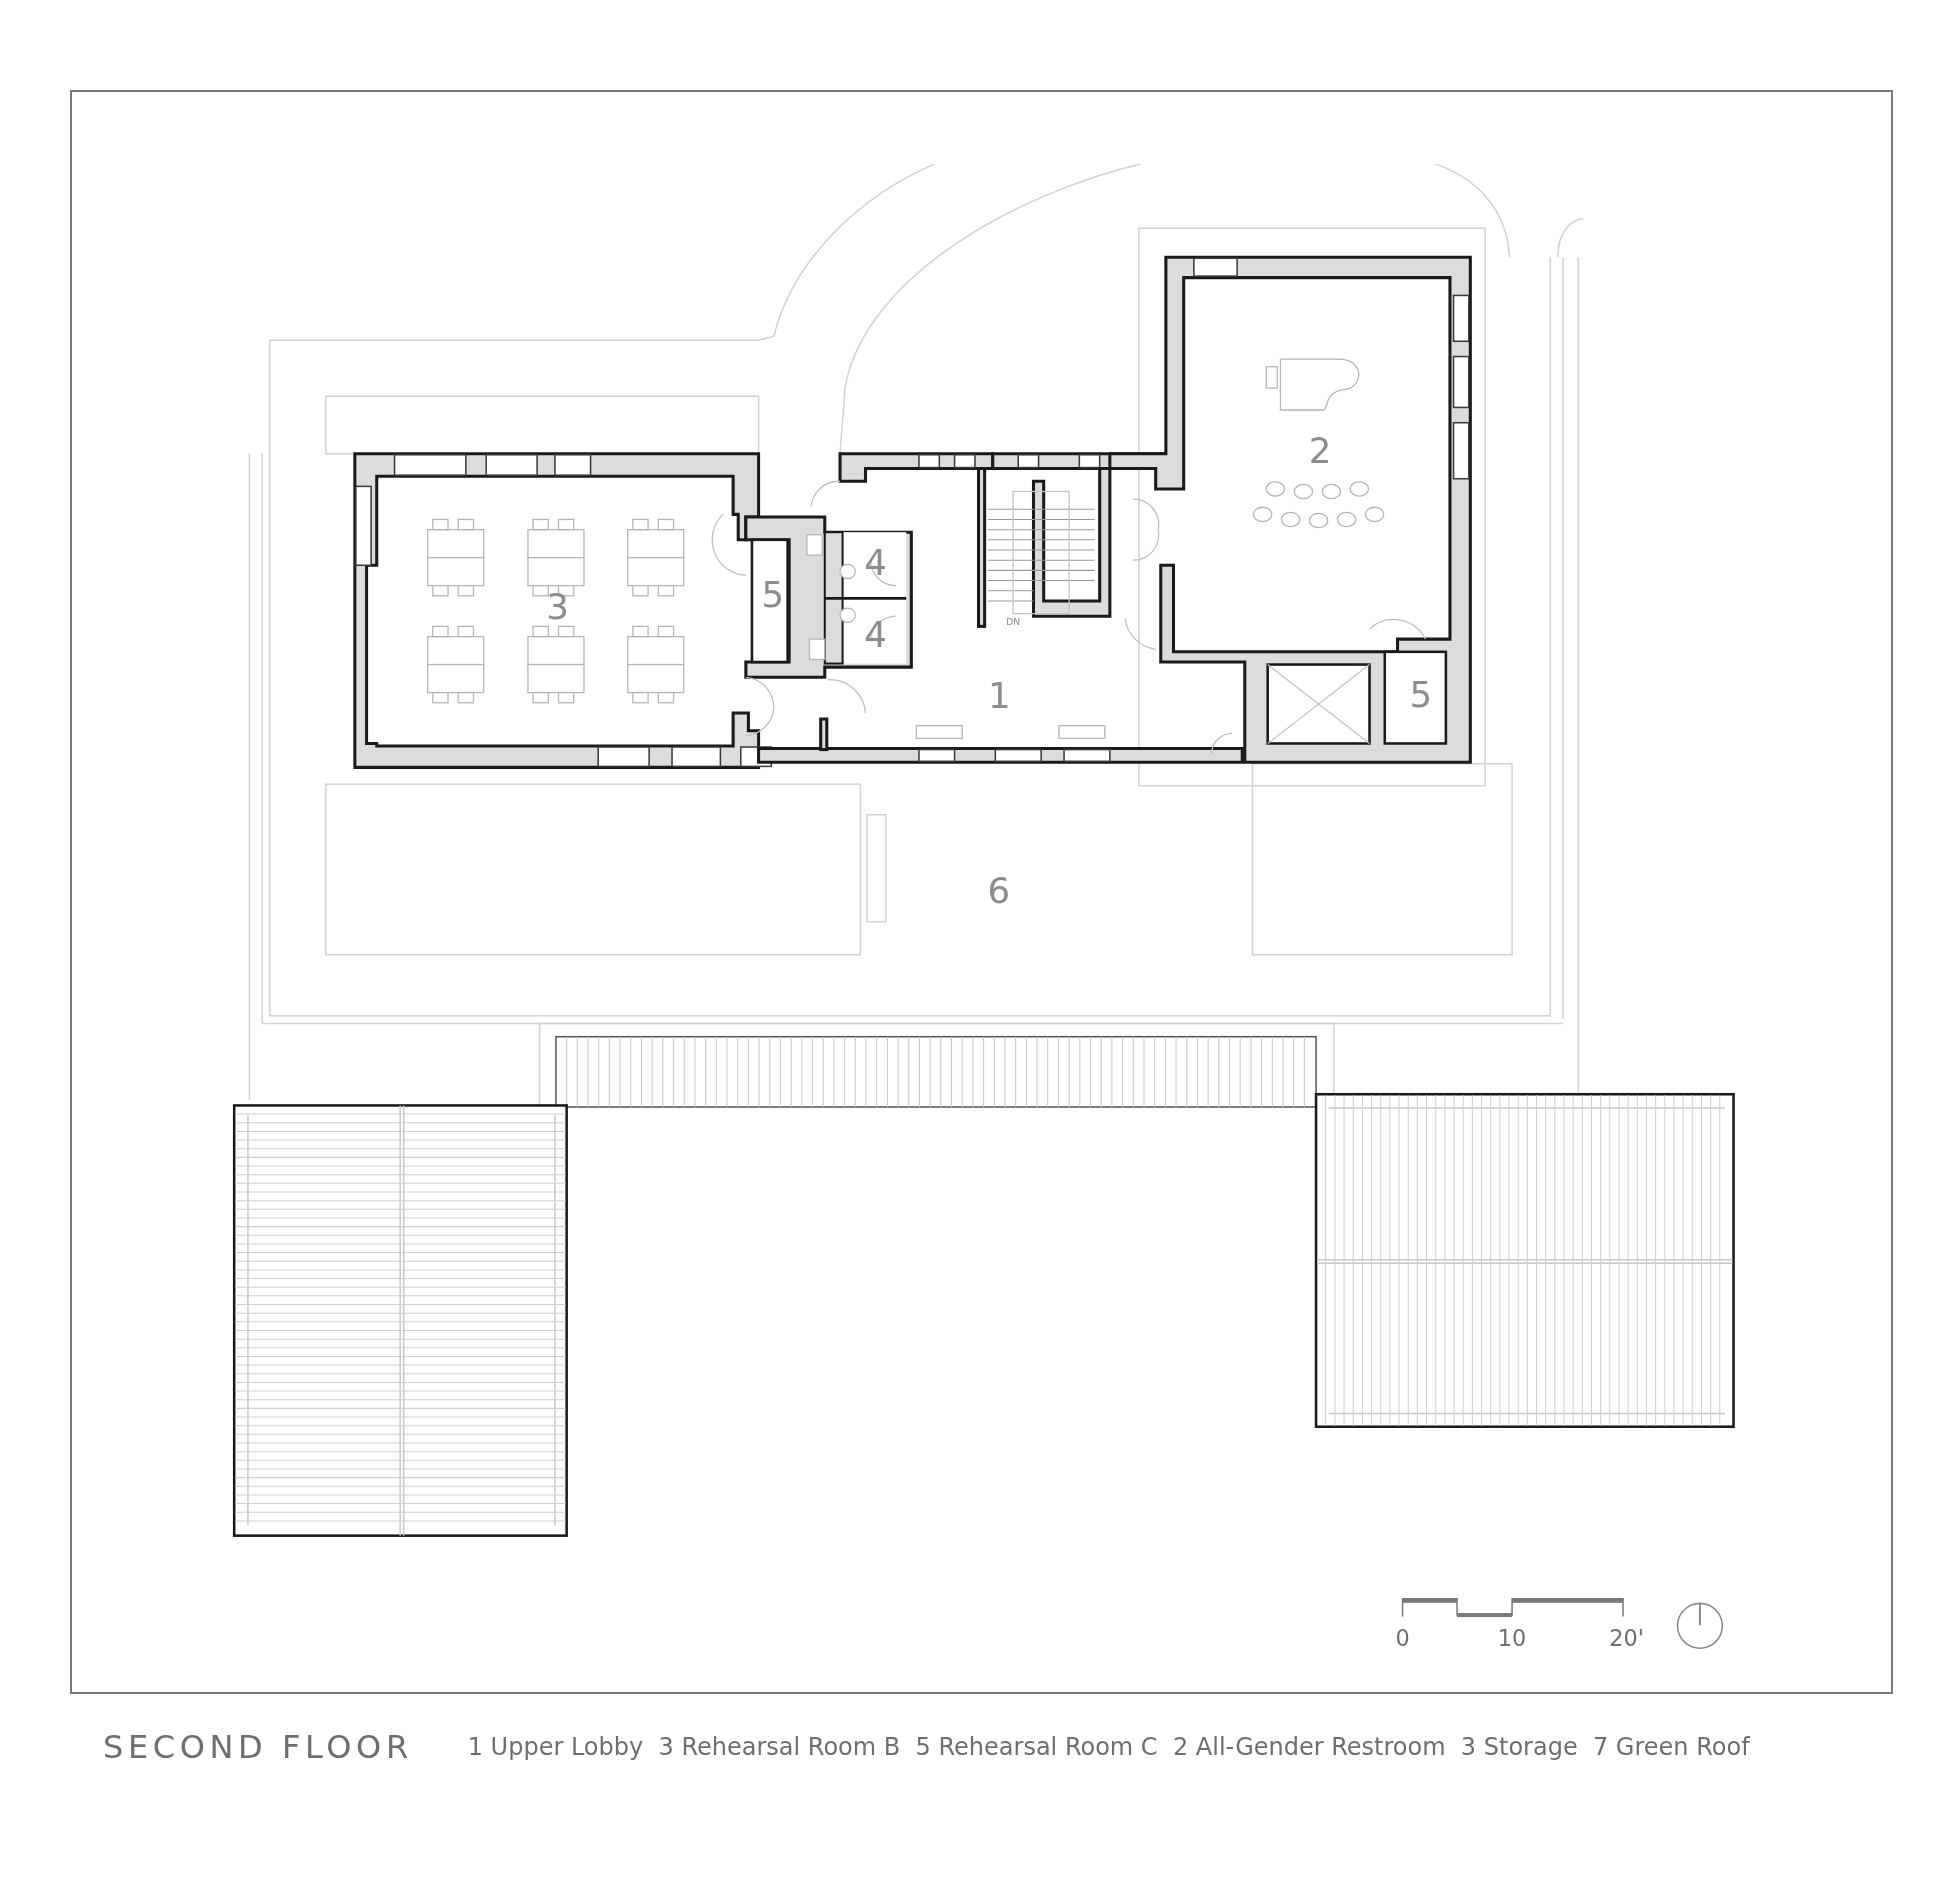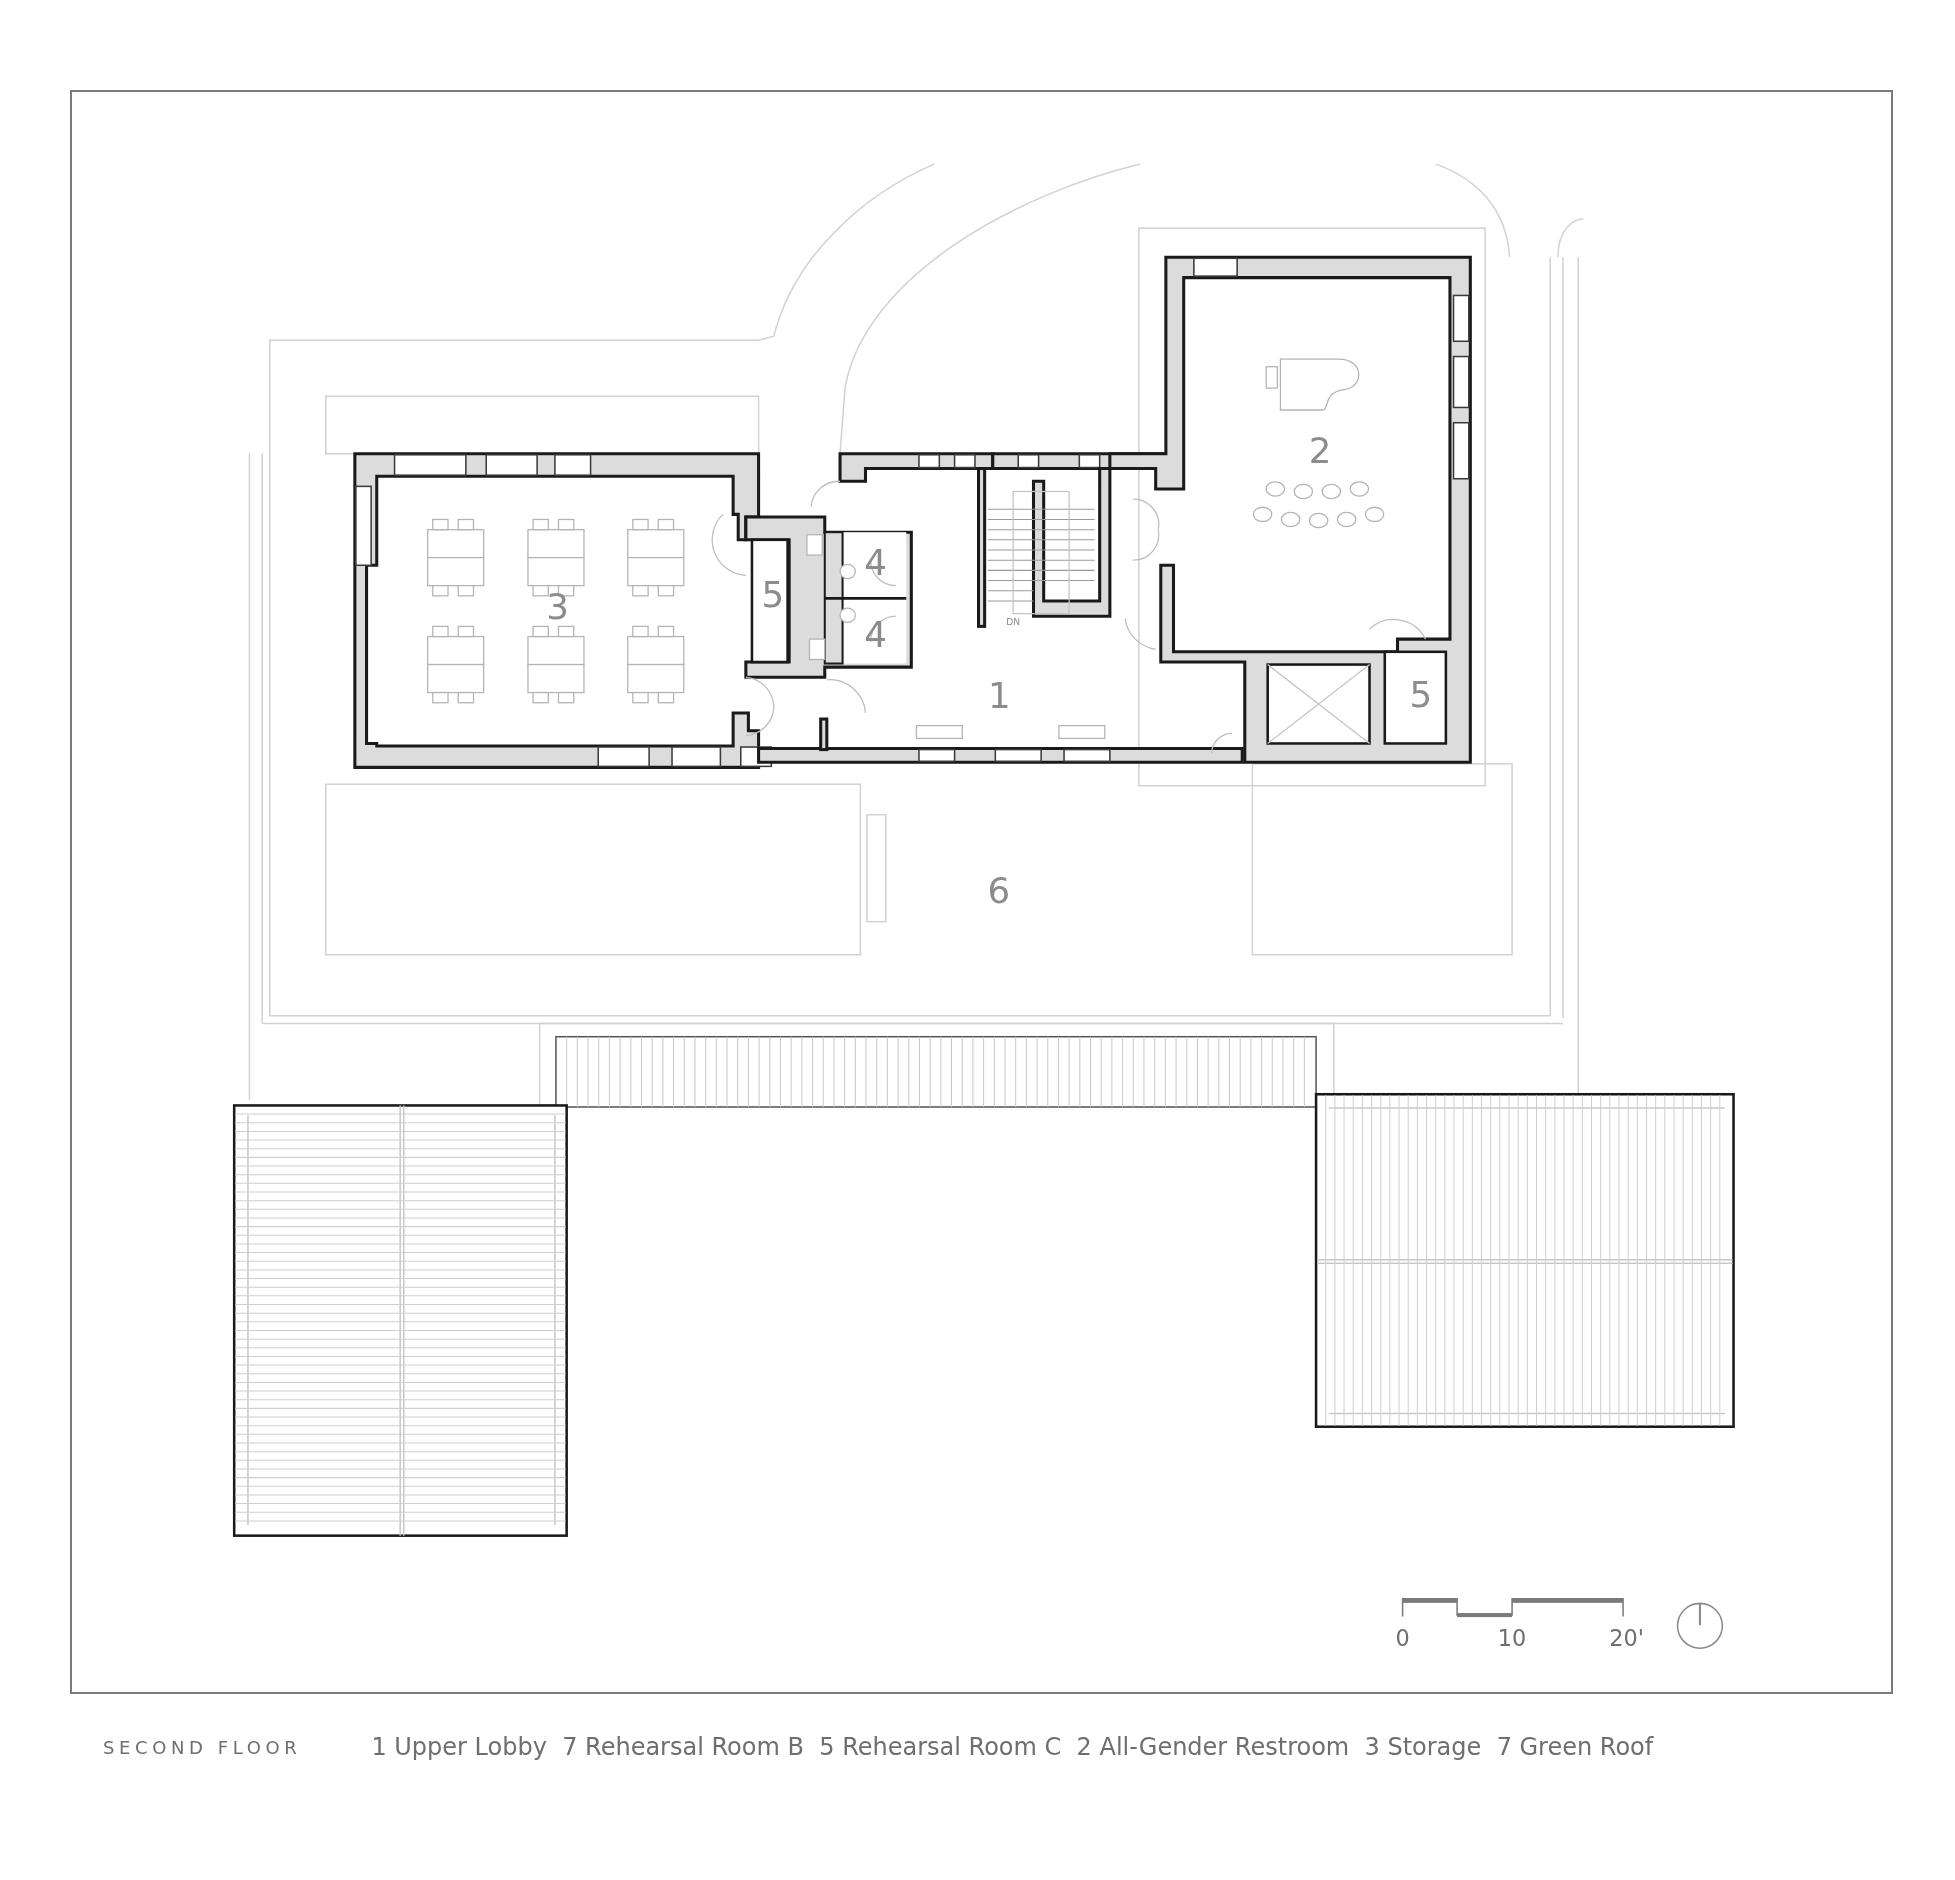--- a/index.html
+++ b/index.html
@@ -14,21 +14,21 @@
   .furn { fill: #ffffff; stroke: #b4b4b4; stroke-width: 2.5; }
   .dark { fill: none; stroke: #1a1a1a; stroke-width: 5; }
   .swing { fill: none; stroke: #bdbdbd; stroke-width: 2.5; }
   .glass { fill: #ffffff; stroke: #3a3a3a; stroke-width: 3; }
   .room-num { fill: #8c8c8c; font-family: "DejaVu Sans", sans-serif; font-size: 70px; text-anchor: middle; }
   .dn { fill: #8c8c8c; font-family: "DejaVu Sans", sans-serif; font-size: 18px; text-anchor: middle; }
   .scale-lbl { fill: #6f6f6f; font-family: "DejaVu Sans", sans-serif; font-size: 44px; text-anchor: middle; }
 
   .caption { position: absolute; left: 103px; top: 1729px; height: 36px; display: flex;
              align-items: center; color: #6e6e6e; white-space: nowrap; }
-  .caption .title { font-family: "DejaVu Sans", sans-serif; font-size: 18px; letter-spacing: 4.6px; margin-right: 70px; }
+  .caption .title { font-family: "DejaVu Sans", sans-serif; font-size: 32px; letter-spacing: 4.6px; margin-right: 55px; }
   .caption .legend { display: flex; font-family: "DejaVu Sans", sans-serif; font-size: 24px; letter-spacing: 0px; align-items: center; }
   .caption .legend span { margin-right: 15.3px; }
 </style>
 </head>
 <body>
 
 <div class="frame"></div>
 
 <svg id="plan" viewBox="0 0 3840 3694" xmlns="http://www.w3.org/2000/svg">
 
@@ -424,20 +424,20 @@
   <g>
     <circle cx="3339" cy="3193" r="44" fill="none" stroke="#8a8a8a" stroke-width="3"></circle>
     <line x1="3339" y1="3150" x2="3339" y2="3192" stroke="#8a8a8a" stroke-width="4"></line>
   </g>
 </svg>
 
 <div class="caption">
   <span class="title">SECOND FLOOR</span>
   <div class="legend">
     <span>1 Upper Lobby</span>
-    <span>7 Rehearsal Room B</span>
+    <span>3 Rehearsal Room B</span>
     <span>5 Rehearsal Room C</span>
     <span>2 All-Gender Restroom</span>
     <span>3 Storage</span>
     <span>7 Green Roof</span>
   </div>
 </div>
 
 
 </body></html>

